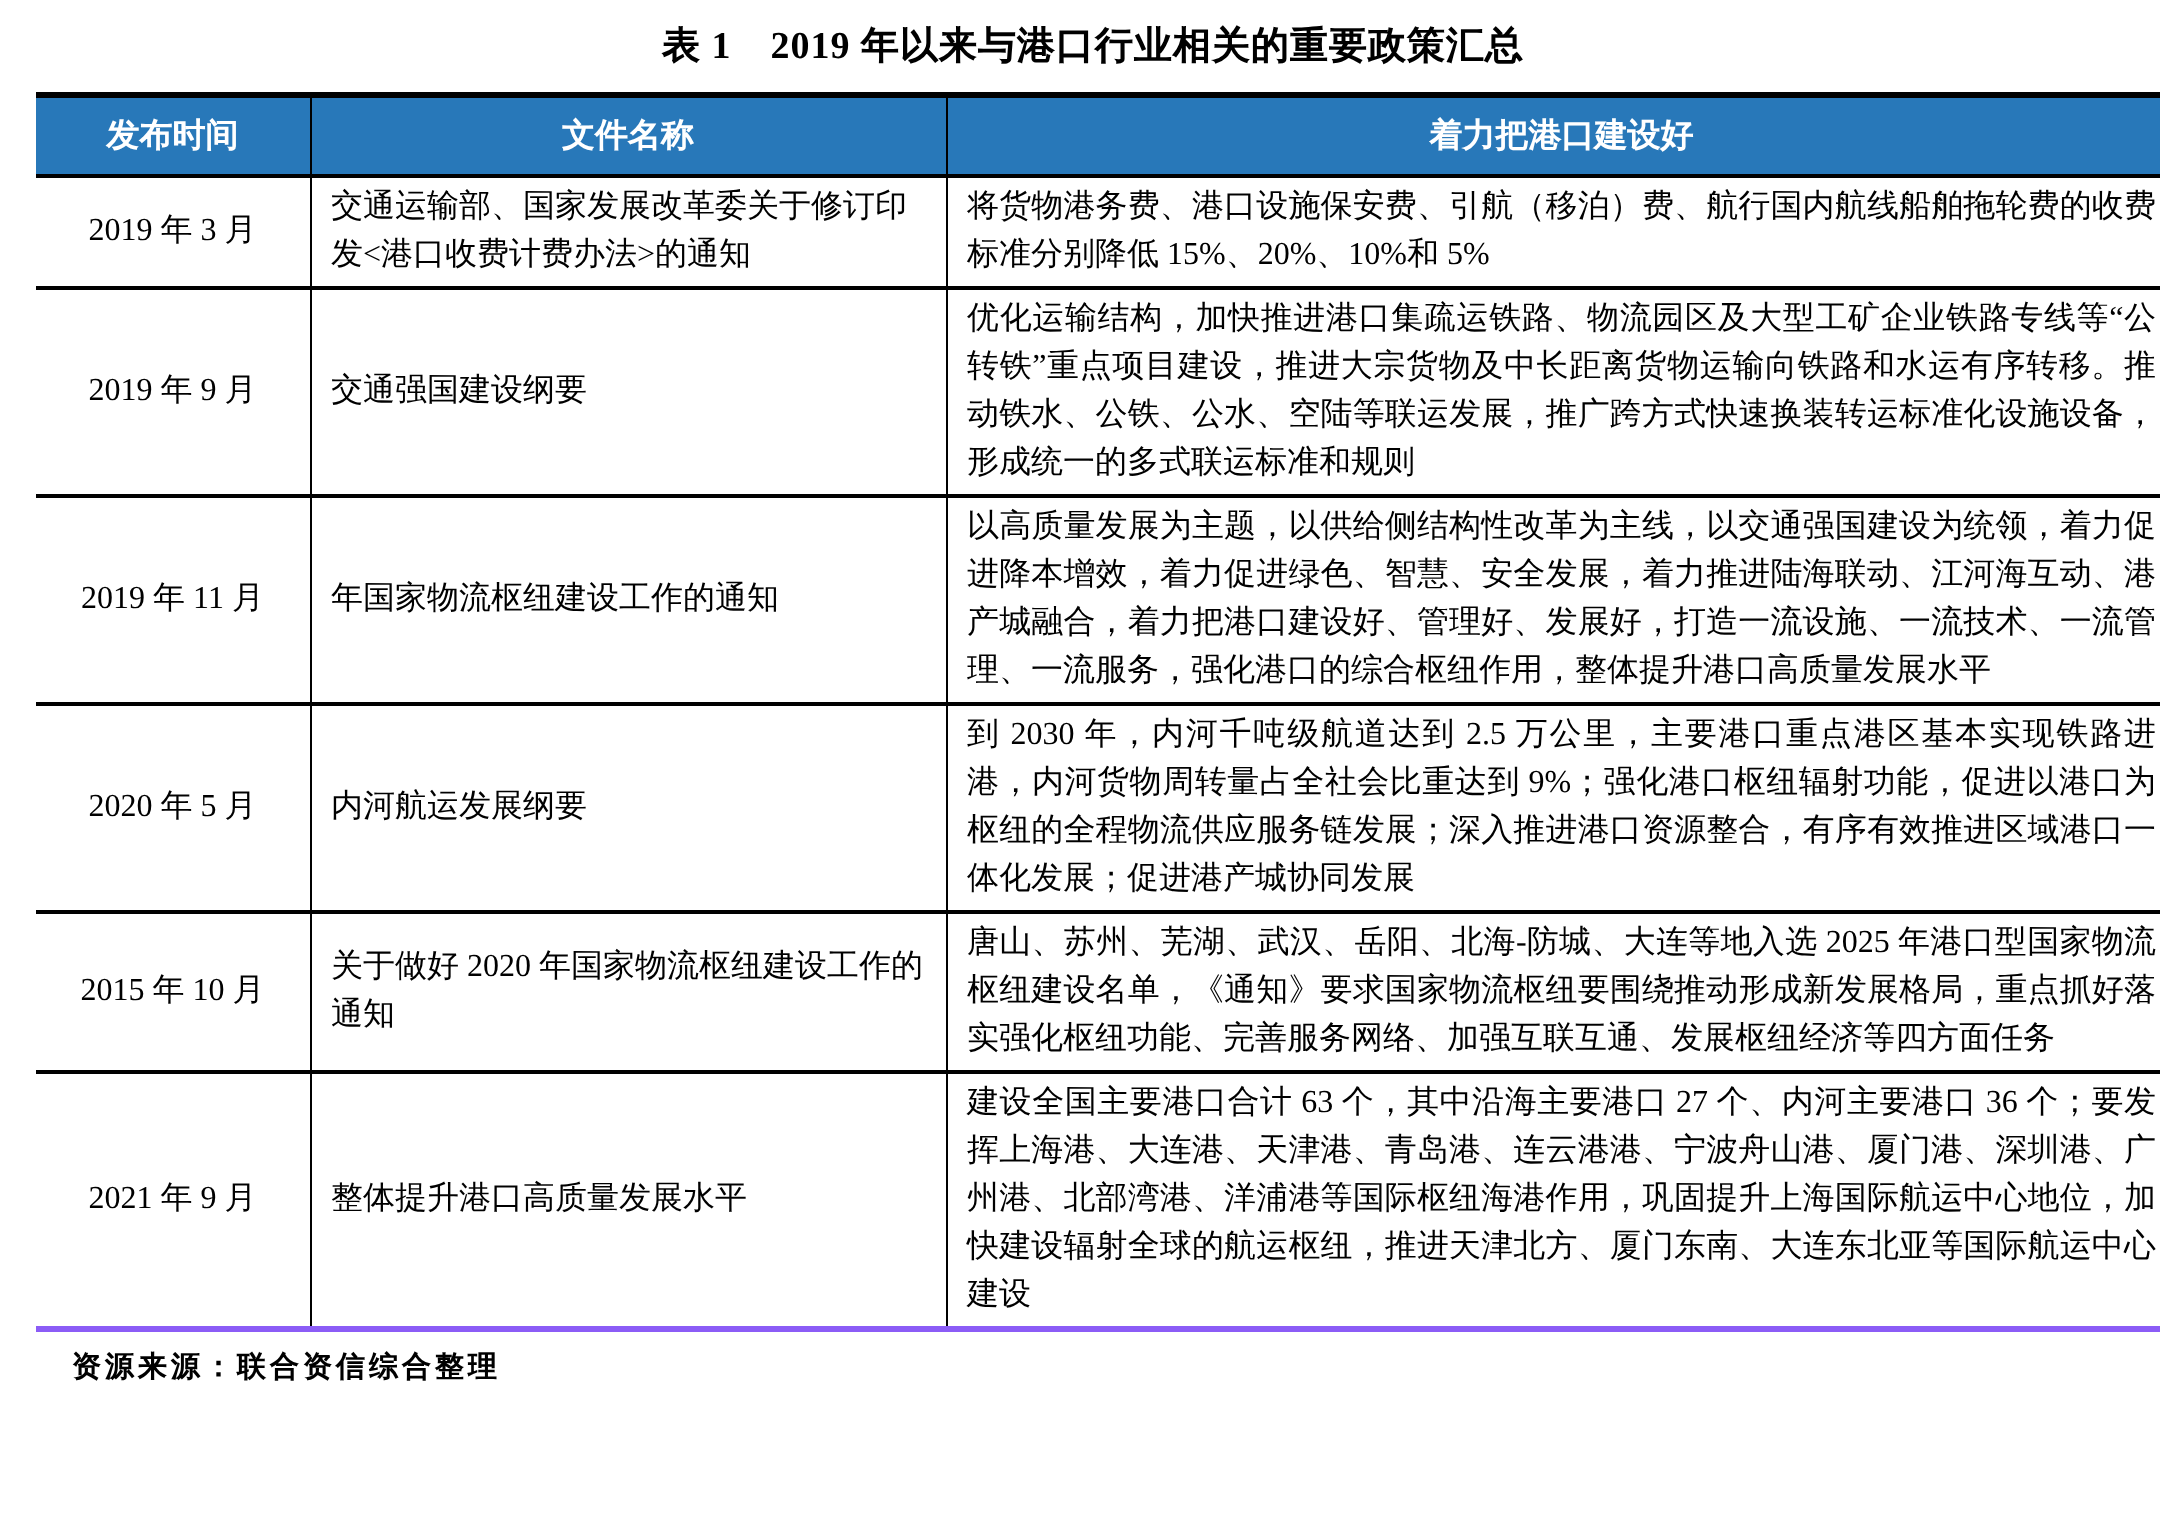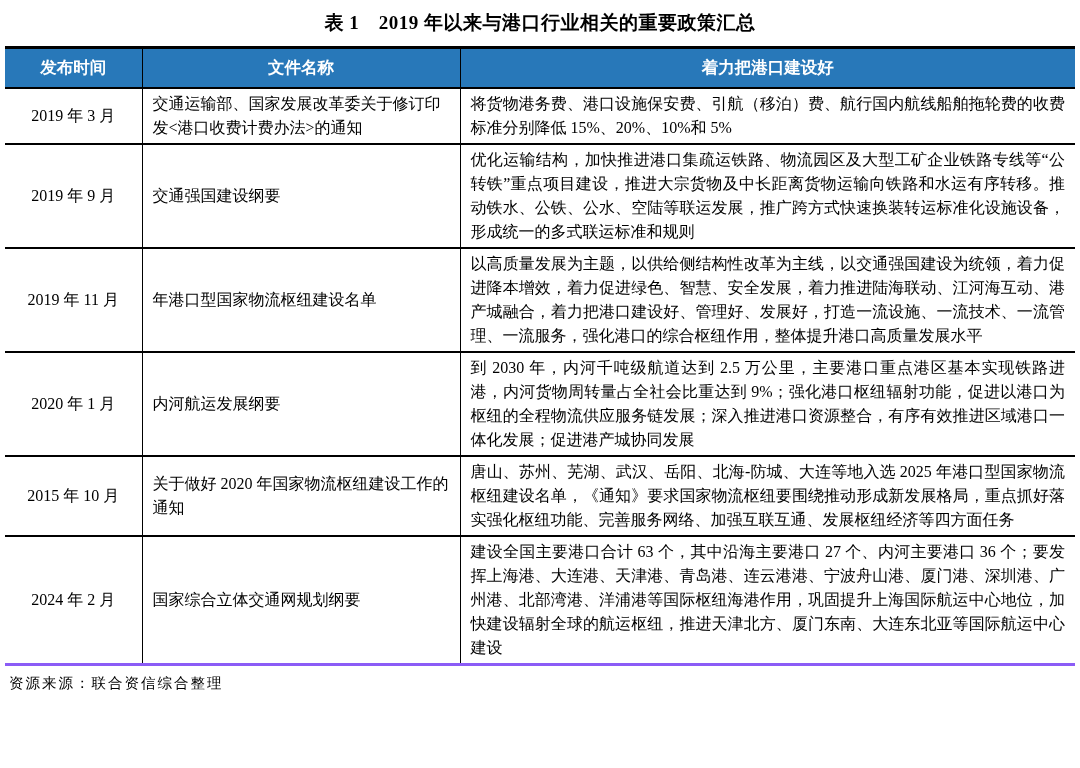--- a/index.html
+++ b/index.html
@@ -6,21 +6,21 @@
     margin: 0;
     padding: 0;
     background: #ffffff;
     font-family: "Liberation Serif", "DejaVu Serif", serif;
     color: #000000;
   }
   .page {
     width: 1080px;
     height: 768px;
     box-sizing: border-box;
-    padding: 6px 5px 0 5px;
+    padding: 6px 5px 0 18px;
     overflow: hidden;
   }
   .doc-title {
     text-align: center;
     font-size: 19px;
     font-weight: bold;
     margin: 4px 0 10px 0;
     letter-spacing: 0.5px;
   }
   table.policy-table {
@@ -55,22 +55,22 @@
     padding: 3px 10px;
     border-bottom: 2px solid #000;
   }
   table.policy-table tr:last-child td { border-bottom: none; }
   td.cell-date { text-align: center; padding: 3px 4px; }
   td.cell-name { text-align: left; }
   td.cell-content { text-align: justify; }
 
   .source-note {
     font-size: 14.5px;
-    font-weight: normal;
-    margin: 8px 0 0 4px;
+    font-weight: bold;
+    margin: 8px 0 0 18px;
     letter-spacing: 2px;
   }
 </style>
 </head>
 <body>
 
 <div class="page">
 
   <div class="doc-title">表 1　2019 年以来与港口行业相关的重要政策汇总</div>
 
@@ -93,36 +93,36 @@
         <td class="cell-name">交通运输部、国家发展改革委关于修订印发&lt;港口收费计费办法&gt;的通知</td>
         <td class="cell-content">将货物港务费、港口设施保安费、引航（移泊）费、航行国内航线船舶拖轮费的收费标准分别降低 15%、20%、10%和 5%</td>
       </tr>
       <tr>
         <td class="cell-date">2019 年 9 月</td>
         <td class="cell-name">交通强国建设纲要</td>
         <td class="cell-content">优化运输结构，加快推进港口集疏运铁路、物流园区及大型工矿企业铁路专线等“公转铁”重点项目建设，推进大宗货物及中长距离货物运输向铁路和水运有序转移。推动铁水、公铁、公水、空陆等联运发展，推广跨方式快速换装转运标准化设施设备，形成统一的多式联运标准和规则</td>
       </tr>
       <tr>
         <td class="cell-date">2019 年 11 月</td>
-        <td class="cell-name">年港口型国家物流枢纽建设名单</td>
+        <td class="cell-name">年国家物流枢纽建设工作的通知</td>
         <td class="cell-content">以高质量发展为主题，以供给侧结构性改革为主线，以交通强国建设为统领，着力促进降本增效，着力促进绿色、智慧、安全发展，着力推进陆海联动、江河海互动、港产城融合，着力把港口建设好、管理好、发展好，打造一流设施、一流技术、一流管理、一流服务，强化港口的综合枢纽作用，整体提升港口高质量发展水平</td>
       </tr>
       <tr>
-        <td class="cell-date">2020 年 1 月</td>
+        <td class="cell-date">2020 年 5 月</td>
         <td class="cell-name">内河航运发展纲要</td>
         <td class="cell-content">到 2030 年，内河千吨级航道达到 2.5 万公里，主要港口重点港区基本实现铁路进港，内河货物周转量占全社会比重达到 9%；强化港口枢纽辐射功能，促进以港口为枢纽的全程物流供应服务链发展；深入推进港口资源整合，有序有效推进区域港口一体化发展；促进港产城协同发展</td>
       </tr>
       <tr>
         <td class="cell-date">2015 年 10 月</td>
         <td class="cell-name">关于做好 2020 年国家物流枢纽建设工作的通知</td>
         <td class="cell-content">唐山、苏州、芜湖、武汉、岳阳、北海-防城、大连等地入选 2025 年港口型国家物流枢纽建设名单，《通知》要求国家物流枢纽要围绕推动形成新发展格局，重点抓好落实强化枢纽功能、完善服务网络、加强互联互通、发展枢纽经济等四方面任务</td>
       </tr>
       <tr>
-        <td class="cell-date">2024 年 2 月</td>
-        <td class="cell-name">国家综合立体交通网规划纲要</td>
+        <td class="cell-date">2021 年 9 月</td>
+        <td class="cell-name">整体提升港口高质量发展水平</td>
         <td class="cell-content">建设全国主要港口合计 63 个，其中沿海主要港口 27 个、内河主要港口 36 个；要发挥上海港、大连港、天津港、青岛港、连云港港、宁波舟山港、厦门港、深圳港、广州港、北部湾港、洋浦港等国际枢纽海港作用，巩固提升上海国际航运中心地位，加快建设辐射全球的航运枢纽，推进天津北方、厦门东南、大连东北亚等国际航运中心建设</td>
       </tr>
     </tbody>
   </table>
 
   <div class="source-note">资源来源：联合资信综合整理</div>
 
 </div>
 
 </body></html>

